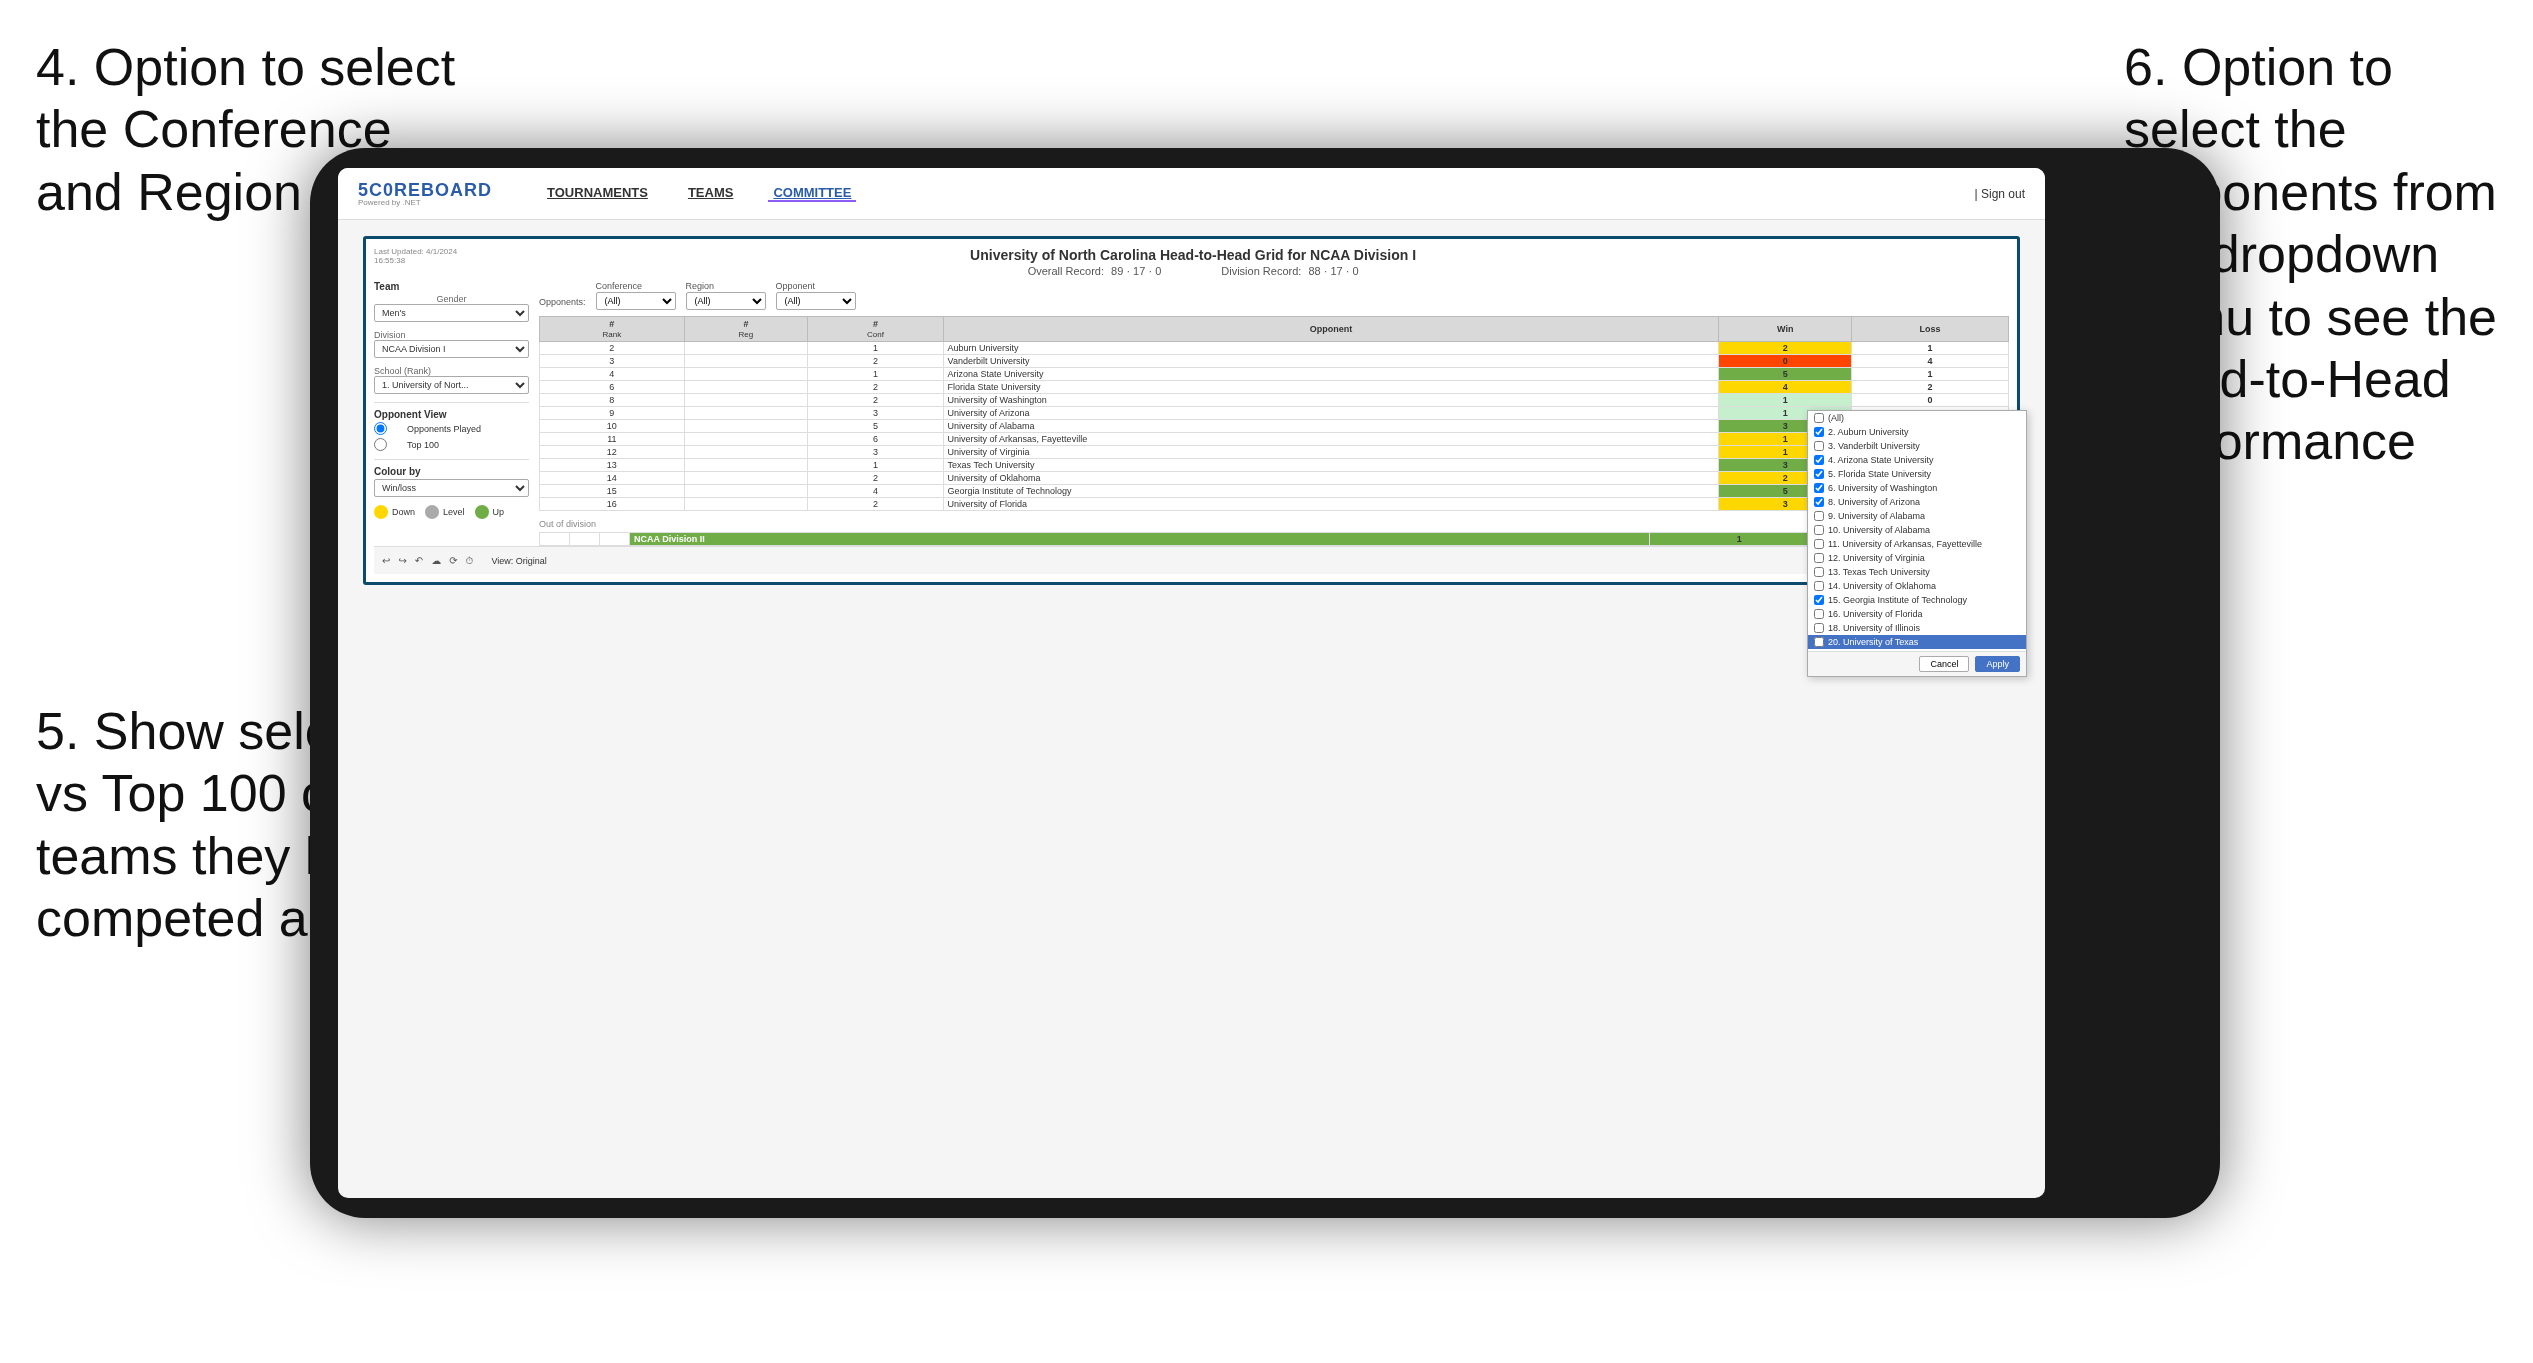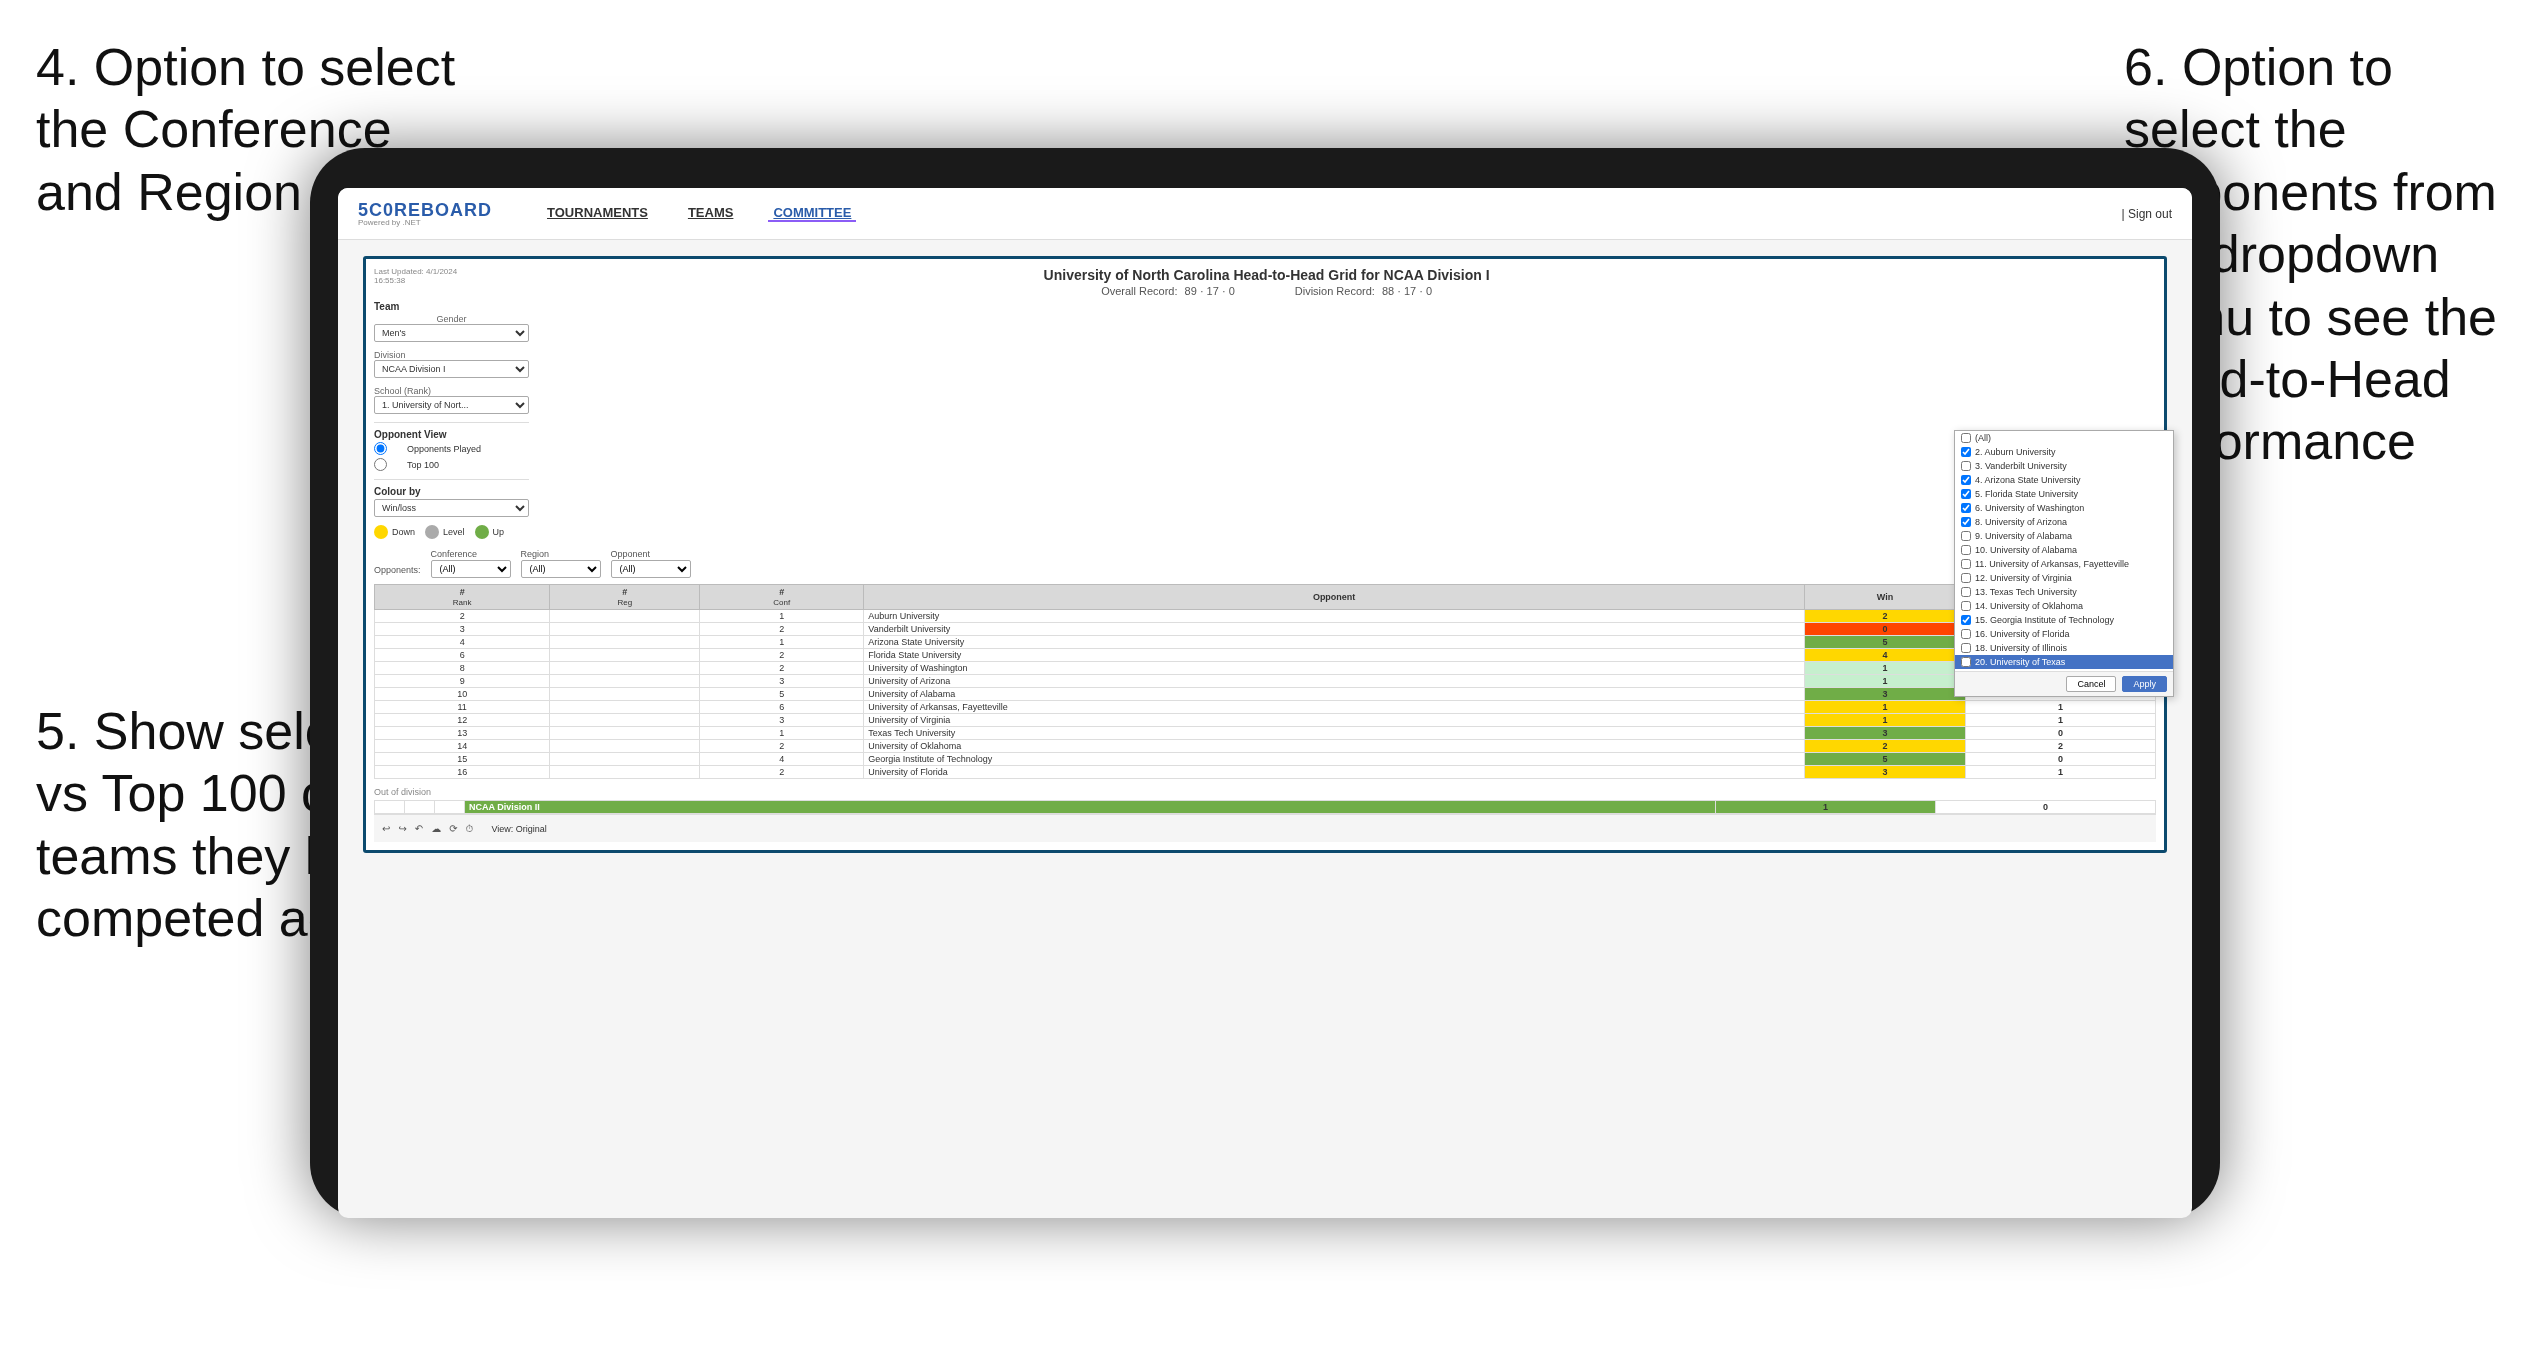--- a/index.html
+++ b/index.html
@@ -36,26 +36,25 @@
       height: 1070px;
       background: #1a1a1a;
       border-radius: 55px;
       box-shadow: 0 0 60px rgba(0,0,0,0.5);
     }
 
     .tablet-screen {
       position: absolute;
       left: 28px;
       top: 20px;
-      width: 1854px;
+      width: 1707px;
       height: 1030px;
       background: #fde047;
       border-radius: 10px;
       overflow: hidden;
-      margin-top: 20px;
     }
 
     
     .app-container {
       width: 100%;
       height: 100%;
       background: #f5f5f5;
       font-family: Arial, sans-serif;
     }
 
@@ -165,21 +164,20 @@
       gap: 60px;
       font-size: 11px;
       color: #555;
       margin-top: 2px;
     }
 
     
     .content-layout {
       display: flex;
       gap: 10px;
-      flex-direction: column;
     }
 
     .left-panel {
       width: 155px;
       flex-shrink: 0;
       font-size: 10px;
     }
 
     .panel-section {
       margin-bottom: 8px;

